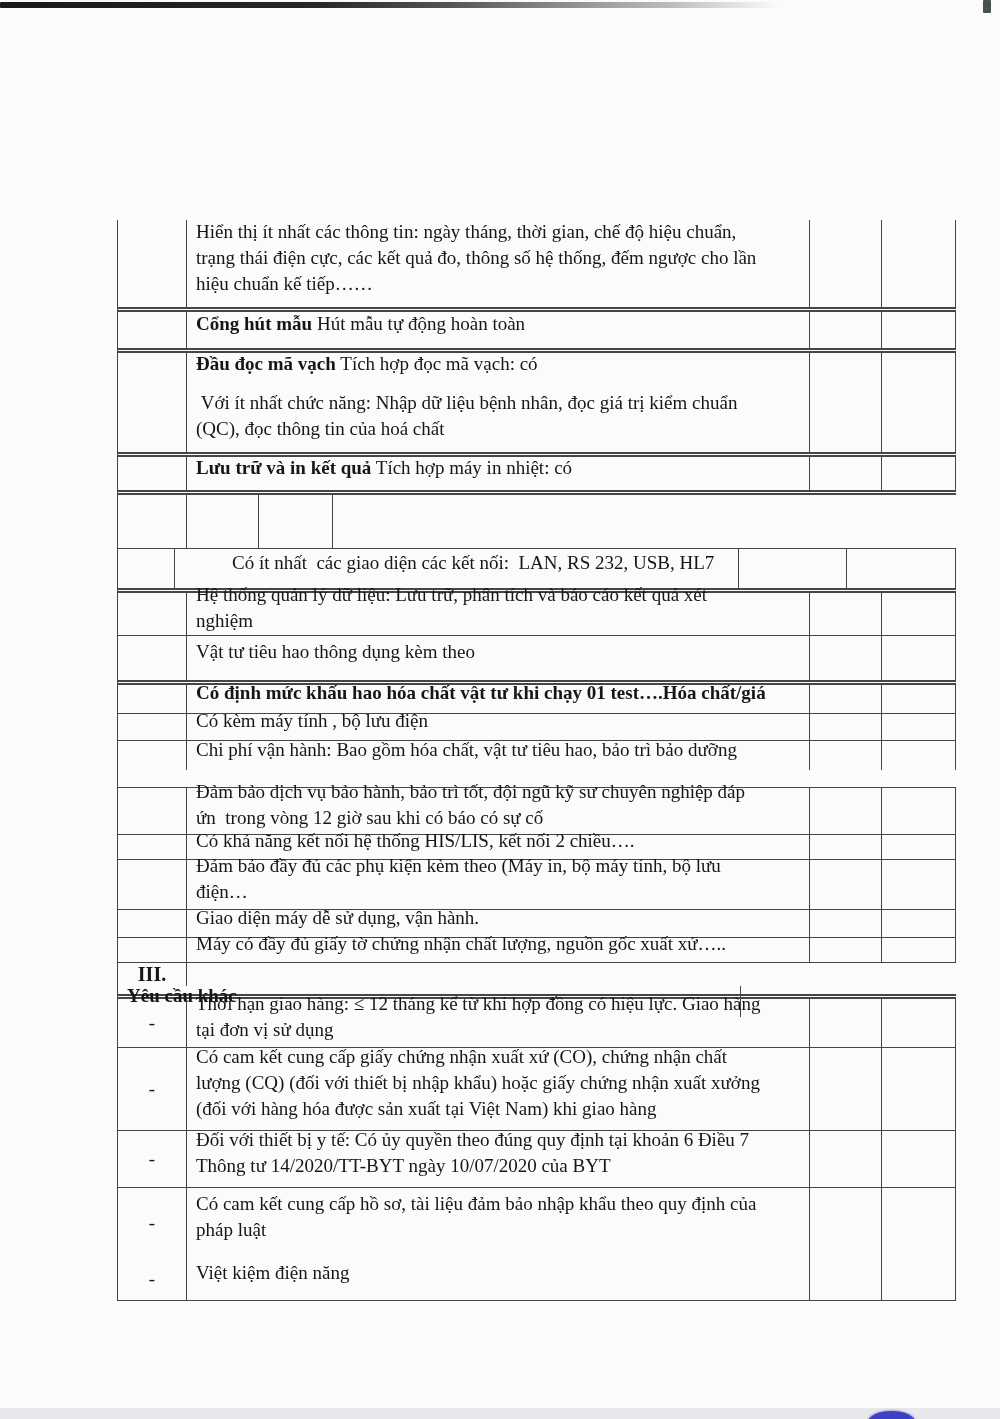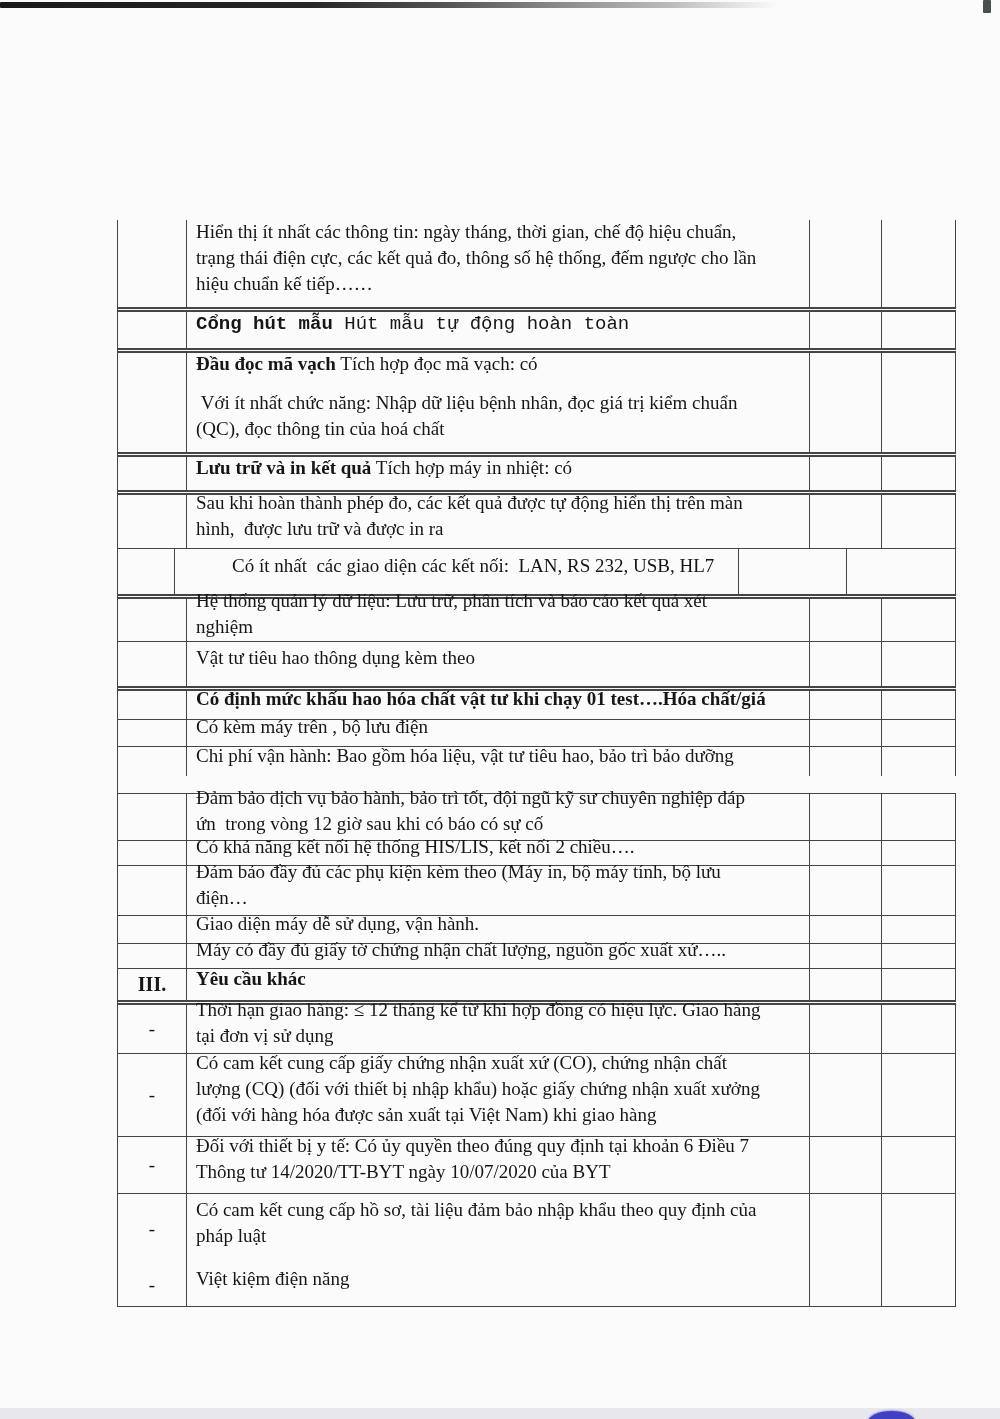--- a/index.html
+++ b/index.html
@@ -69,47 +69,45 @@
   <div class="scan-tick"></div>
   <div class="spec-table">
       <div class="row sep-none" style="height: 87px;">
         <div class="cell num"></div>
         <div class="cell desc"><p>Hiển thị ít nhất các thông tin: ngày tháng, thời gian, chế độ hiệu chuẩn,
 trạng thái điện cực, các kết quả đo, thông số hệ thống, đếm ngược cho lần
 hiệu chuẩn kế tiếp……</p></div>
         <div class="cell c3"></div>
         <div class="cell c4"></div>
       </div>
-      <div class="row sep-double" style="height: 41px; font-family: Liberation Mono, monospace;">
+      <div class="row sep-double" style="height: 41px;">
         <div class="cell num"></div>
         <div class="cell desc"><p><b>Cổng hút mẫu</b> Hút mẫu tự động hoàn toàn</p></div>
         <div class="cell c3"></div>
         <div class="cell c4"></div>
       </div>
       <div class="row sep-double" style="height: 104px;">
         <div class="cell num"></div>
         <div class="cell desc"><p><b>Đầu đọc mã vạch</b> Tích hợp đọc mã vạch: có</p><p> Với ít nhất chức năng: Nhập dữ liệu bệnh nhân, đọc giá trị kiểm chuẩn
 (QC), đọc thông tin của hoá chất</p></div>
         <div class="cell c3"></div>
         <div class="cell c4"></div>
       </div>
       <div class="row sep-double" style="height: 38px;">
         <div class="cell num"></div>
         <div class="cell desc"><p><b>Lưu trữ và in kết quả</b> Tích hợp máy in nhiệt: có</p></div>
         <div class="cell c3"></div>
         <div class="cell c4"></div>
       </div>
       <div class="row sep-double" style="height: 58px;">
         <div class="cell num"></div>
-        <div class="cell desc"><p>Sau khi hoàn thành phép đo, các kết quả được tự động hiển thị trên màn
-hình,  được lưu trữ và được in ra</p></div>
-        <div class="cell c3"></div>
-        <div class="cell c4"></div>
-      </div>
-      <div class="row sep-single" style="height: 46px; gap: 48px;">
+        <div class="cell c3"></div>
+        <div class="cell c4"></div>
+      </div>
+      <div class="row sep-single" style="height: 40px; gap: 48px;">
         <div class="cell num"></div>
         <div class="cell desc"><p>Có ít nhất  các giao diện các kết nối:  LAN, RS 232, USB, HL7</p></div>
         <div class="cell c3"></div>
         <div class="cell c4"></div>
       </div>
       <div class="row sep-double" style="height: 47px;">
         <div class="cell num"></div>
         <div class="cell desc"><p>Hệ thống quản lý dữ liệu: Lưu trữ, phân tích và báo cáo kết quả xét
 nghiệm</p></div>
         <div class="cell c3"></div>
@@ -122,27 +120,27 @@
         <div class="cell c4"></div>
       </div>
       <div class="row sep-double" style="height: 33px; font-weight: bold;">
         <div class="cell num"></div>
         <div class="cell desc"><p>Có định mức khấu hao hóa chất vật tư khi chạy 01 test….Hóa chất/giá</p></div>
         <div class="cell c3"></div>
         <div class="cell c4"></div>
       </div>
       <div class="row sep-single" style="height: 27px;">
         <div class="cell num"></div>
-        <div class="cell desc"><p>Có kèm máy trên , bộ lưu điện</p></div>
+        <div class="cell desc"><p>Có kèm máy tính , bộ lưu điện</p></div>
         <div class="cell c3"></div>
         <div class="cell c4"></div>
       </div>
       <div class="row sep-single" style="height: 30px;">
         <div class="cell num"></div>
-        <div class="cell desc"><p>Chi phí vận hành: Bao gồm hóa liệu, vật tư tiêu hao, bảo trì bảo dưỡng</p></div>
+        <div class="cell desc"><p>Chi phí vận hành: Bao gồm hóa chất, vật tư tiêu hao, bảo trì bảo dưỡng</p></div>
         <div class="cell c3"></div>
         <div class="cell c4"></div>
       </div>
       <div class="row sep-single" style="height: 47px; margin-top: 17px;">
         <div class="cell num"></div>
         <div class="cell desc"><p>Đảm bảo dịch vụ bảo hành, bảo trì tốt, đội ngũ kỹ sư chuyên nghiệp đáp
 ứn  trong vòng 12 giờ sau khi có báo có sự cố</p></div>
         <div class="cell c3"></div>
         <div class="cell c4"></div>
       </div>
@@ -164,21 +162,21 @@
         <div class="cell desc"><p>Giao diện máy dễ sử dụng, vận hành.</p></div>
         <div class="cell c3"></div>
         <div class="cell c4"></div>
       </div>
       <div class="row sep-single" style="height: 25px;">
         <div class="cell num"></div>
         <div class="cell desc"><p>Máy có đầy đủ giấy tờ chứng nhận chất lượng, nguồn gốc xuất xứ…..</p></div>
         <div class="cell c3"></div>
         <div class="cell c4"></div>
       </div>
-      <div class="row sep-single" style="height: 32px;">
+      <div class="row sep-single" style="height: 32px; flex-direction: column;">
         <div class="cell num bold">III.</div>
         <div class="cell desc"><p><b>Yêu cầu khác</b></p></div>
         <div class="cell c3"></div>
         <div class="cell c4"></div>
       </div>
       <div class="row sep-double" style="height: 53px;">
         <div class="cell num">-</div>
         <div class="cell desc"><p>Thời hạn giao hàng: ≤ 12 tháng kể từ khi hợp đồng có hiệu lực. Giao hàng
 tại đơn vị sử dụng</p></div>
         <div class="cell c3"></div>

